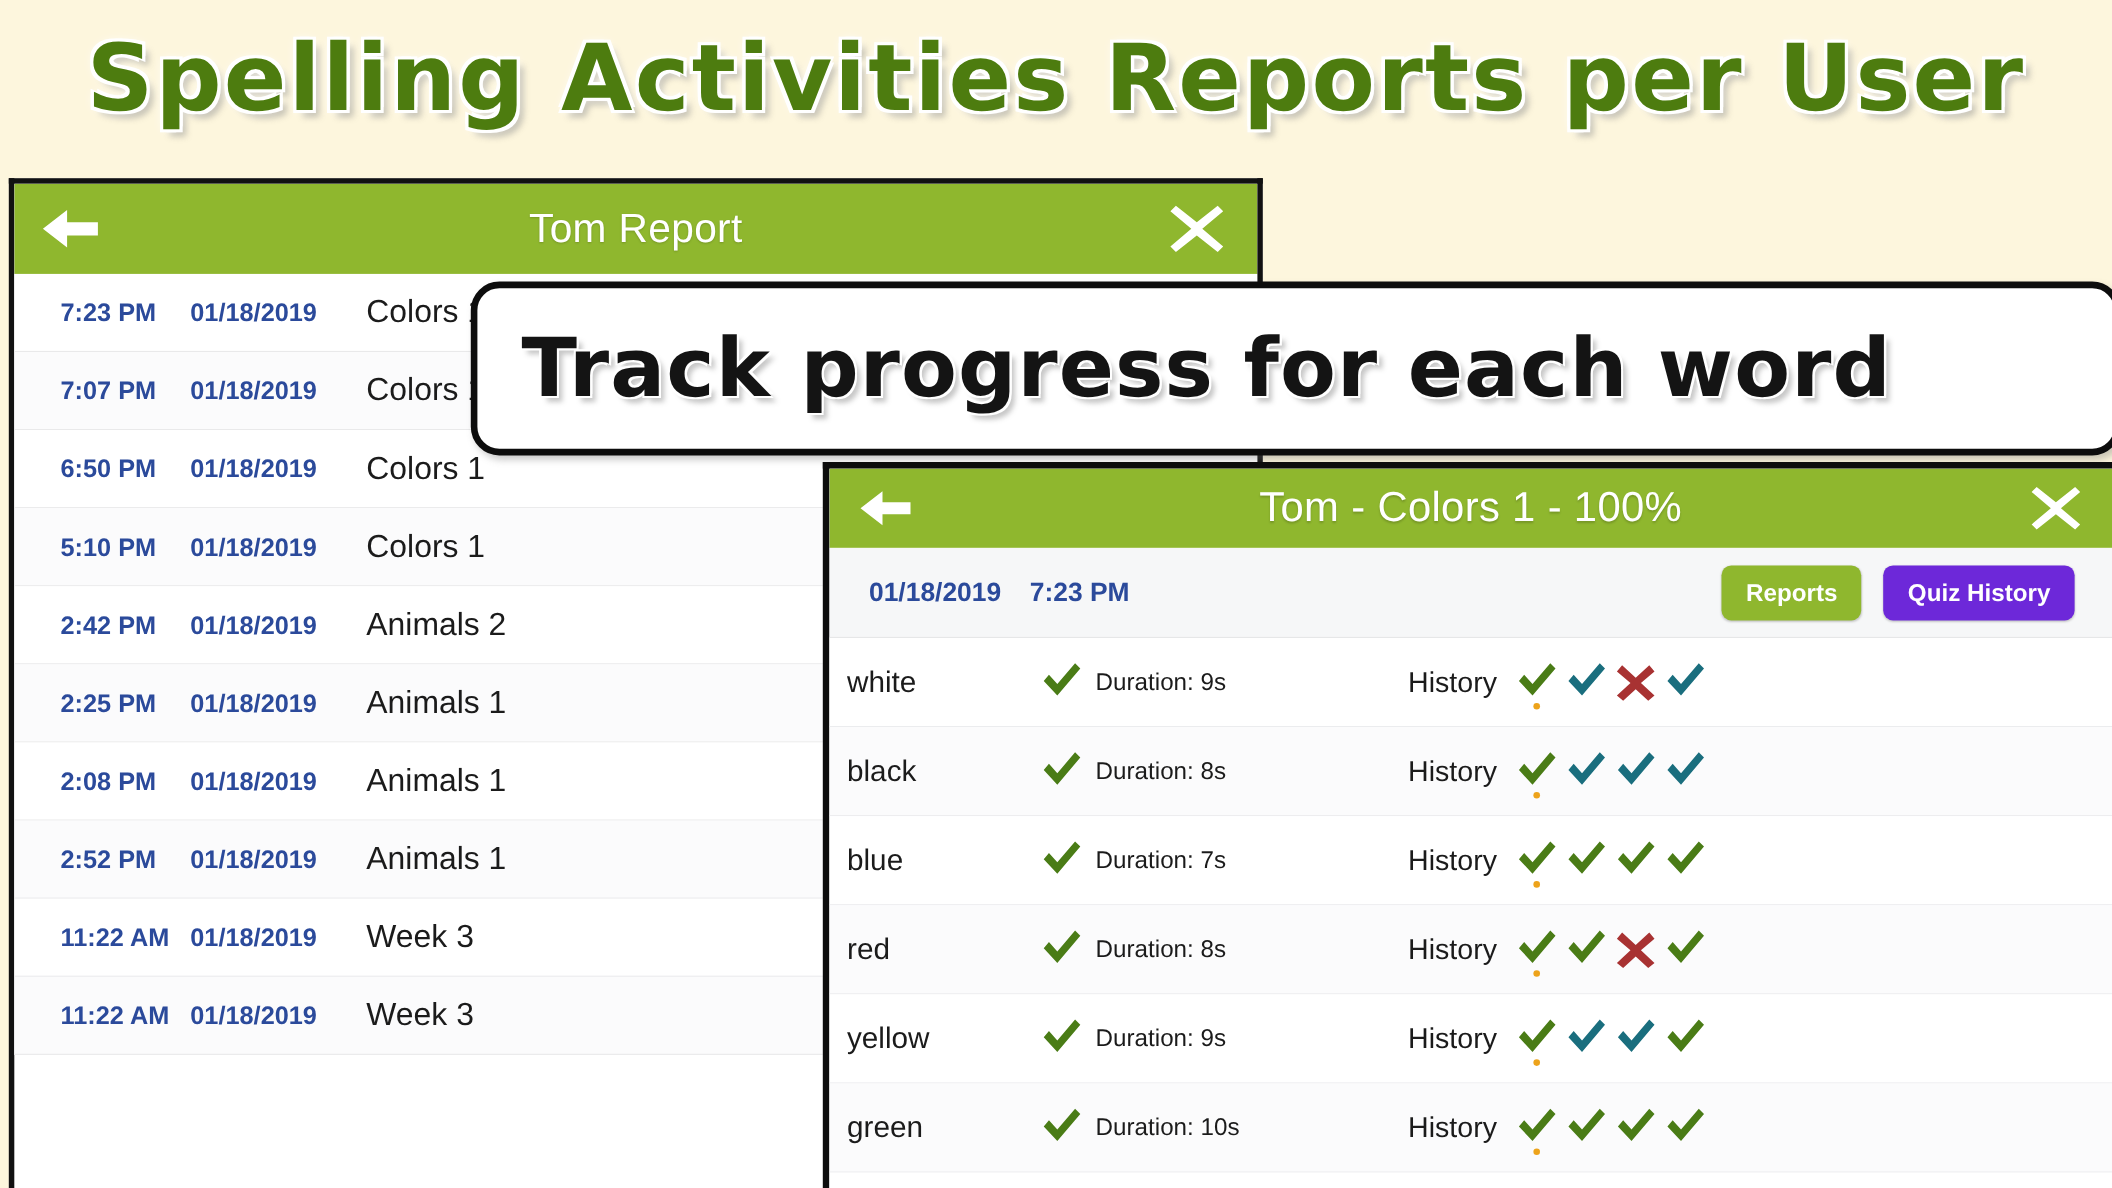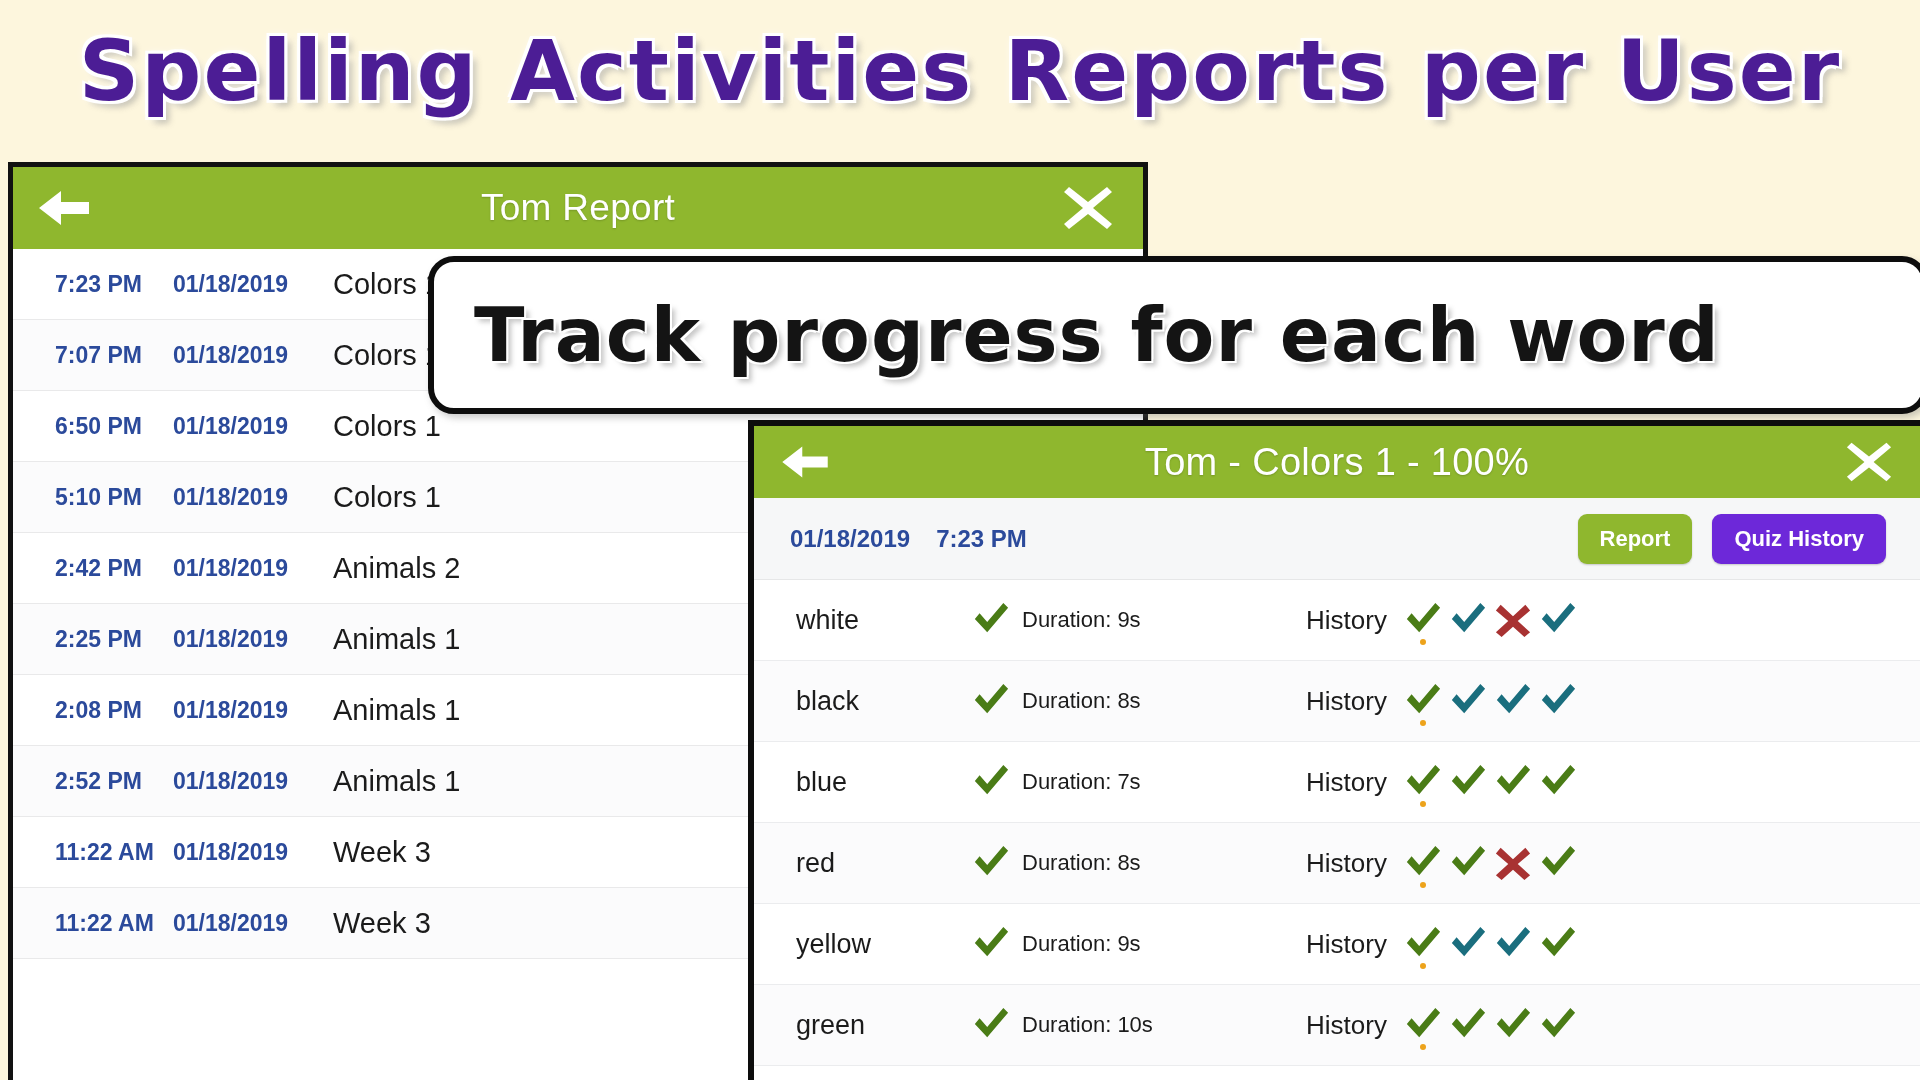--- a/index.html
+++ b/index.html
@@ -26,21 +26,21 @@
     top: 8px;
     width: 1920px;
     height: 125px;
     display: flex;
     align-items: center;
     justify-content: center;
     font-family: "DejaVu Sans", sans-serif;
     font-weight: bold;
     font-size: 84px;
     letter-spacing: 2px;
-    color: #4c1d95;
+    color: #4d7c0f;
     white-space: nowrap;
     text-shadow:
       -3px -3px 0 #ffffff,
        3px -3px 0 #ffffff,
       -3px  3px 0 #ffffff,
        3px  3px 0 #ffffff,
        0    0   10px rgba(255,255,255,0.95),
        6px  6px 6px rgba(120,120,120,0.45);
   }
 
@@ -213,21 +213,21 @@
   }
   .btn-result { background: #8fb72e; }
   .btn-history { background: #6d28d9; margin-left: 20px; }
 
   .word-list { background: #ffffff; }
 
   .word-row {
     display: flex;
     align-items: center;
     height: 81px;
-    padding-left: 42px;
+    padding-left: 16px;
     border-bottom: 1px solid #ebecee;
     background: #ffffff;
   }
   .word-row:nth-child(even) { background: #fbfbfc; }
 
   .w-word {
     font-size: 27px;
     color: #1b1b1b;
     width: 176px;
     flex: 0 0 auto;
@@ -365,21 +365,21 @@
         <svg viewBox="0 0 50 50" width="46" height="46" aria-hidden="true">
           <path d="M6 4 L25 19 L44 4 L49 9 L30 25 L49 41 L44 46 L25 31 L6 46 L1 41 L20 25 L1 9 Z" fill="#ffffff"></path>
         </svg>
       </span>
     </div>
 
     <div class="detail-meta">
       <span class="dm-date">01/18/2019</span>
       <span class="dm-time">7:23 PM</span>
       <span class="dm-spacer"></span>
-      <button class="btn btn-result">Report</button>
+      <button class="btn btn-result">Reports</button>
       <button class="btn btn-history">Quiz History</button>
     </div>
 
     <div class="word-list">
         <div class="word-row">
           <span class="w-word">white</span>
           <span class="w-status">
             <svg viewBox="0 0 40 40" width="38" height="38">
               <path d="M3 19 L8 13 L16 22 L33 2 L38 7 L16 33 Z" fill="#4a7c16"></path>
             </svg>

